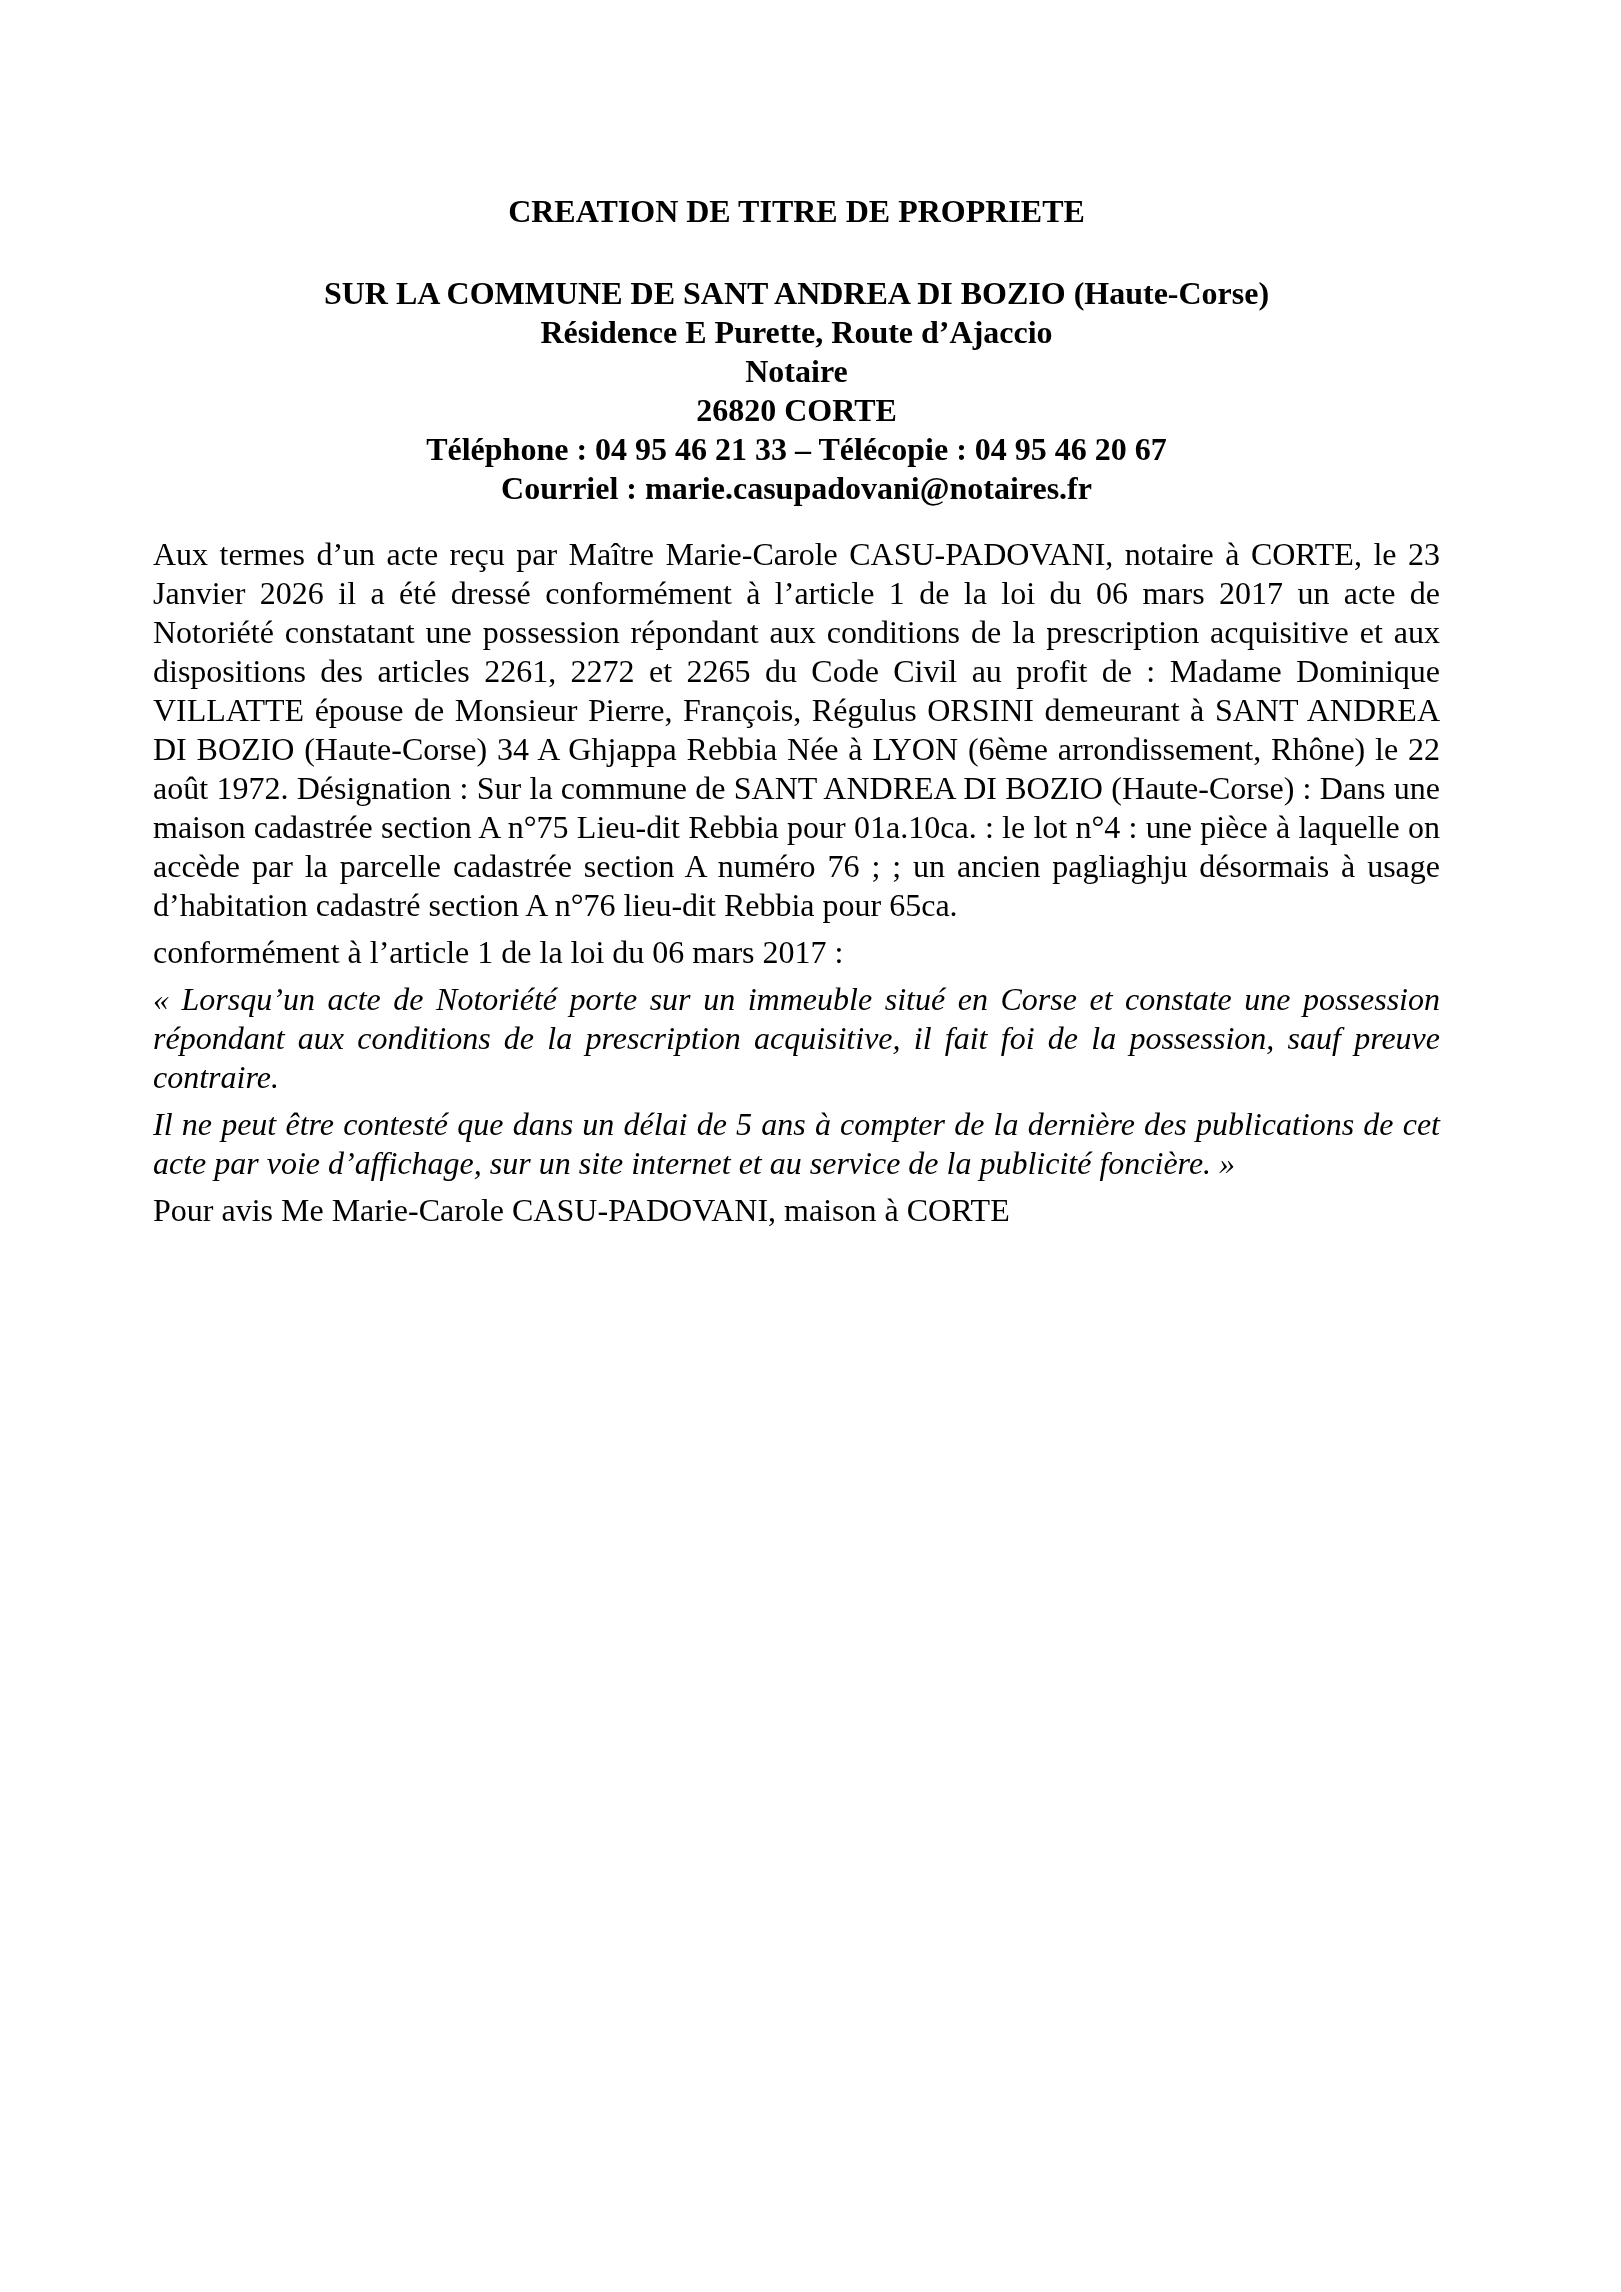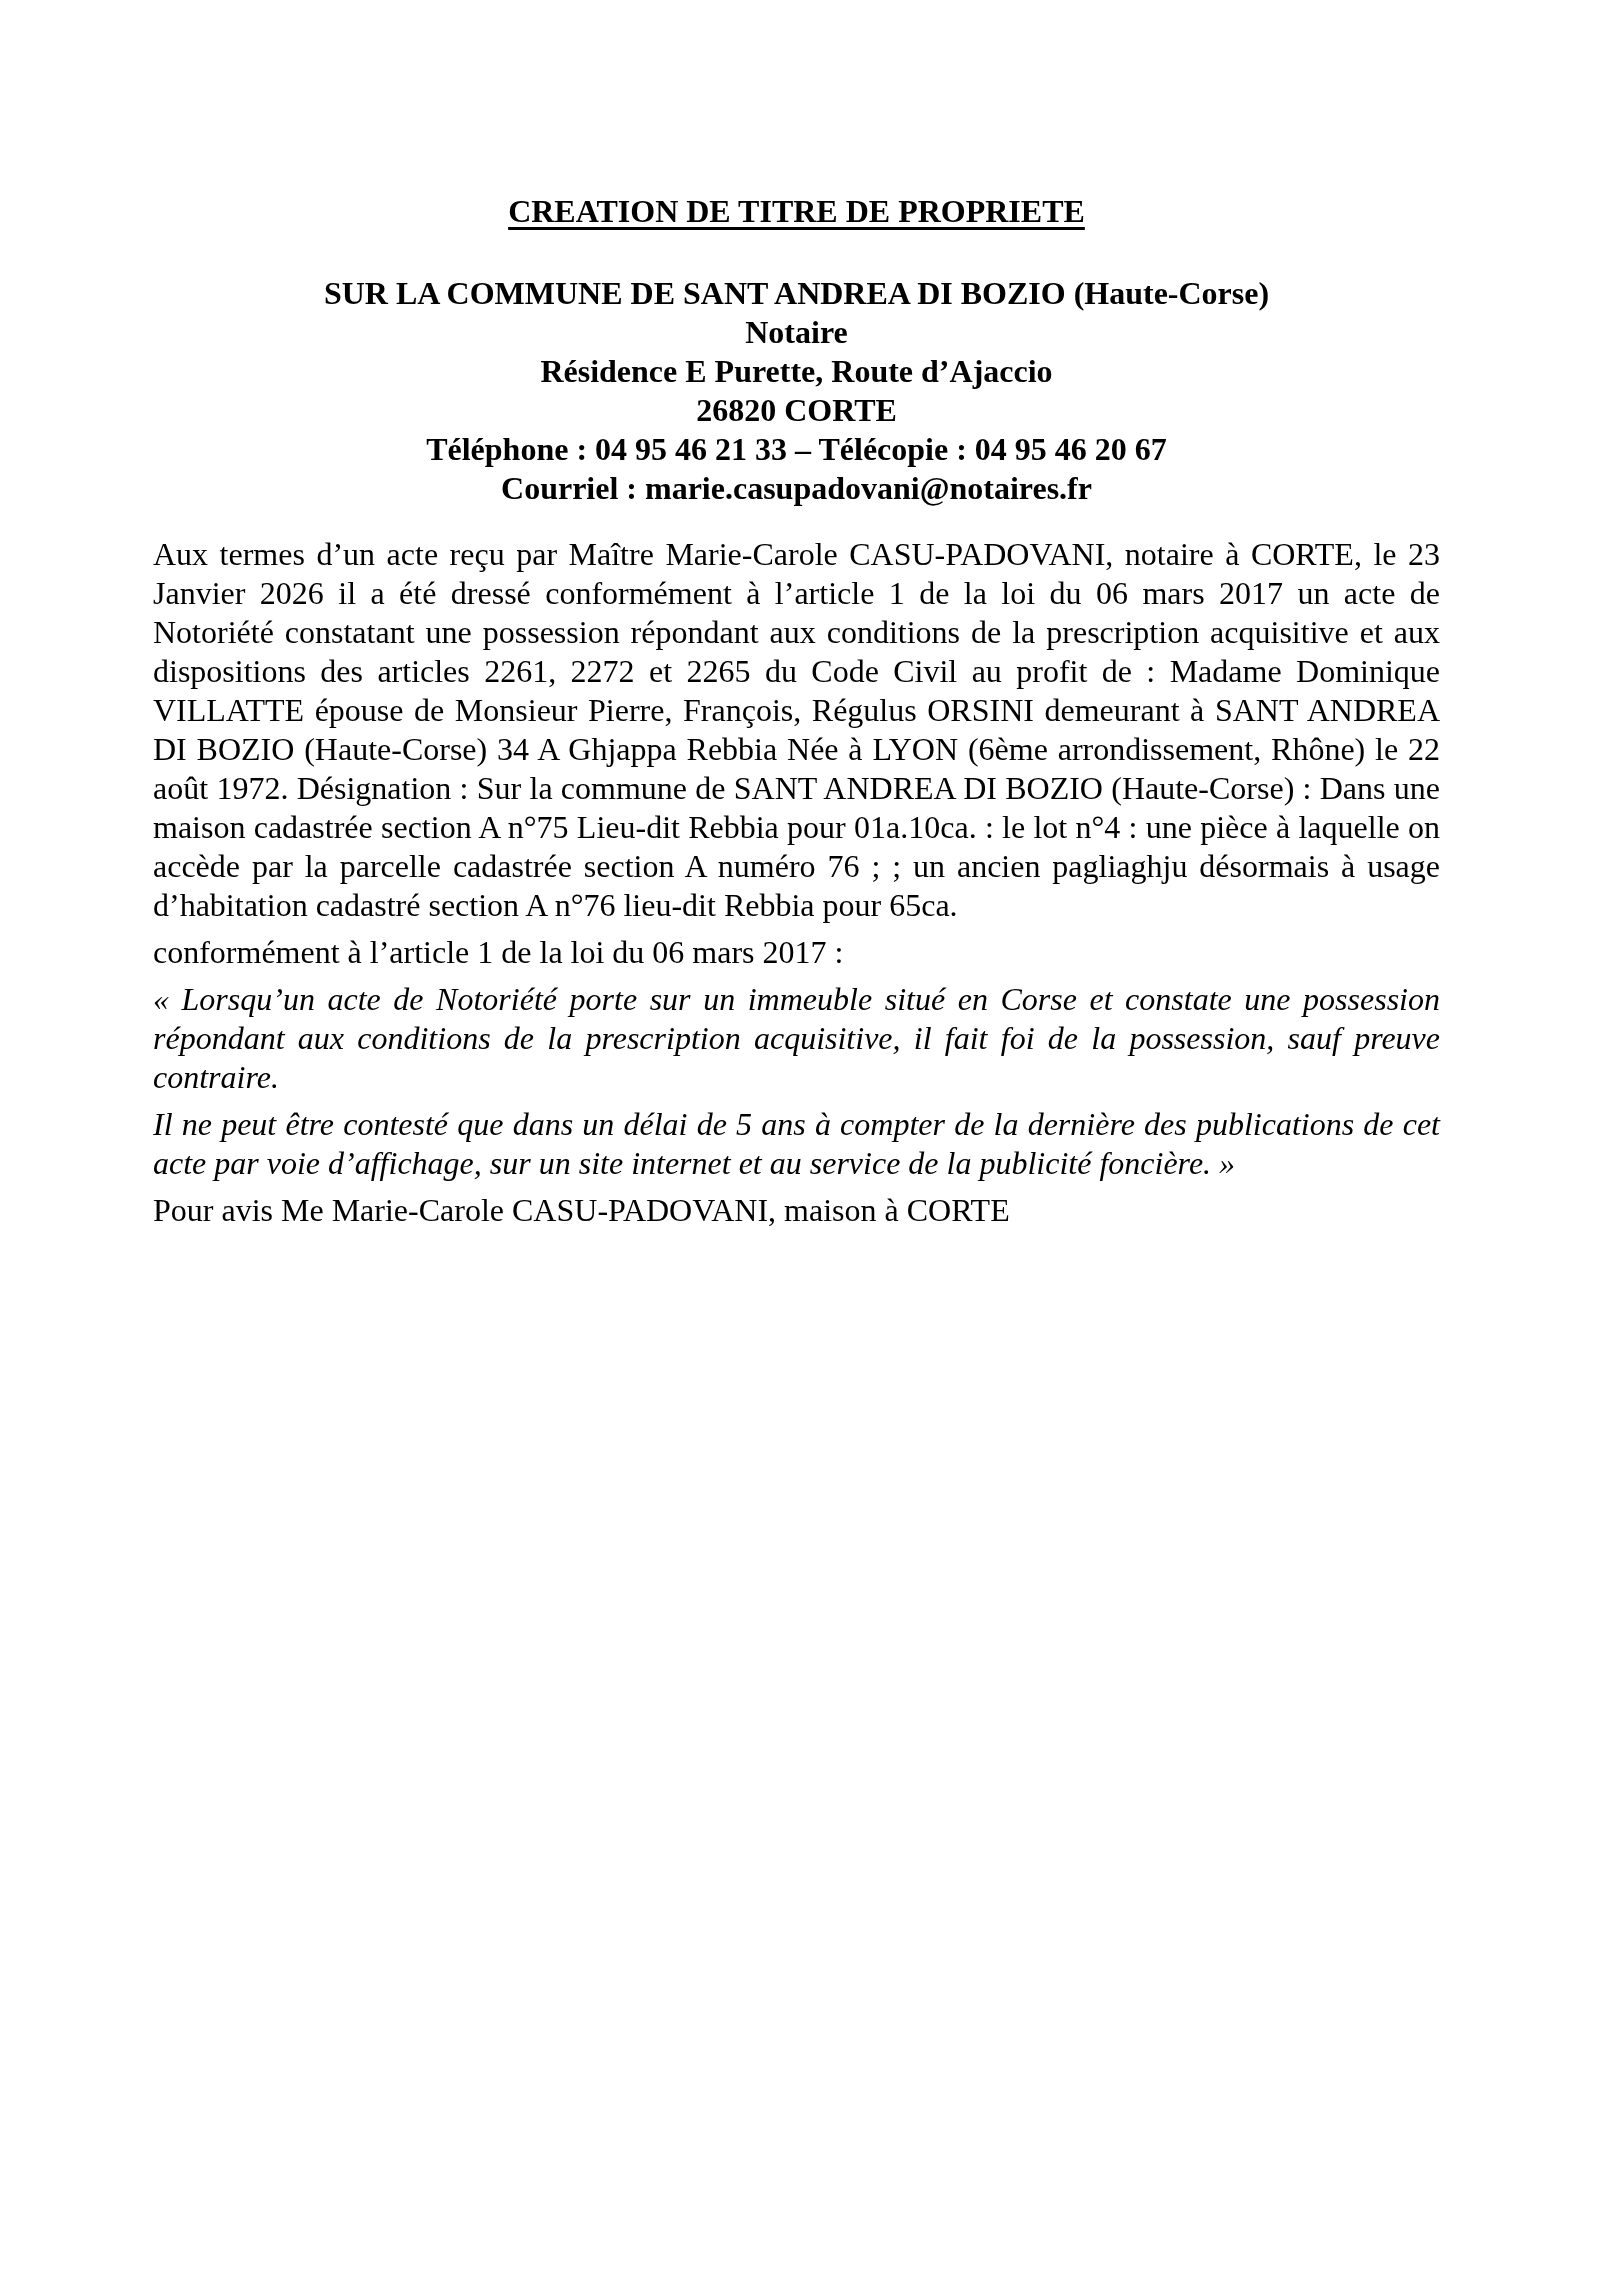--- a/index.html
+++ b/index.html
@@ -21,21 +21,20 @@
     overflow: hidden;
   }
   .doc-title {
     margin: 0 0 43px 0;
     font-size: 32px;
     font-weight: bold;
     text-align: center;
     line-height: 39px;
   }
   .doc-title span {
-    text-decoration: underline;
     text-decoration-thickness: 2.9px;
     text-underline-offset: 4.9px;
   }
   .notary-header {
     text-align: center;
     font-weight: bold;
     margin: 0 0 27.4px 0;
   }
   .notary-header div {
     line-height: 39px;
@@ -62,22 +61,22 @@
 <body>
 
 <div class="page">
 
   <h1 class="doc-title">
     <span>CREATION DE TITRE DE PROPRIETE</span>
   </h1>
 
   <div class="notary-header">
     <div>SUR LA COMMUNE DE SANT ANDREA DI BOZIO (Haute-Corse)</div>
+    <div>Résidence E Purette, Route d’Ajaccio</div>
     <div>Notaire</div>
-    <div>Résidence E Purette, Route d’Ajaccio</div>
     <div>26820 CORTE</div>
     <div>Téléphone : 04 95 46 21 33 – Télécopie : 04 95 46 20 67</div>
     <div>Courriel : marie.casupadovani@notaires.fr</div>
   </div>
 
   <div class="doc-body">
     <p>Aux termes d’un acte reçu par Maître Marie-Carole CASU-PADOVANI, notaire à CORTE, le 23 Janvier 2026 il a été dressé conformément à l’article 1 de la loi du 06 mars 2017 un acte de Notoriété constatant une possession répondant aux conditions de la prescription acquisitive et aux dispositions des articles 2261, 2272 et 2265 du Code Civil au profit de : Madame Dominique VILLATTE épouse de Monsieur Pierre, François, Régulus ORSINI demeurant à SANT ANDREA DI BOZIO (Haute-Corse) 34 A Ghjappa Rebbia Née à LYON (6ème arrondissement, Rhône) le  22 août 1972. Désignation : Sur la commune de SANT ANDREA DI BOZIO (Haute-Corse) : Dans une maison cadastrée section A n°75 Lieu-dit Rebbia pour 01a.10ca. : le lot n°4 : une pièce à laquelle on accède par la parcelle cadastrée section A numéro 76 ; ; un ancien  pagliaghju désormais à usage d’habitation cadastré section A n°76 lieu-dit Rebbia pour 65ca.</p>
     <p class="reference-line">
       <span>conformément à l’article 1 de la loi du 06 mars 2017 :</span>
     </p>

